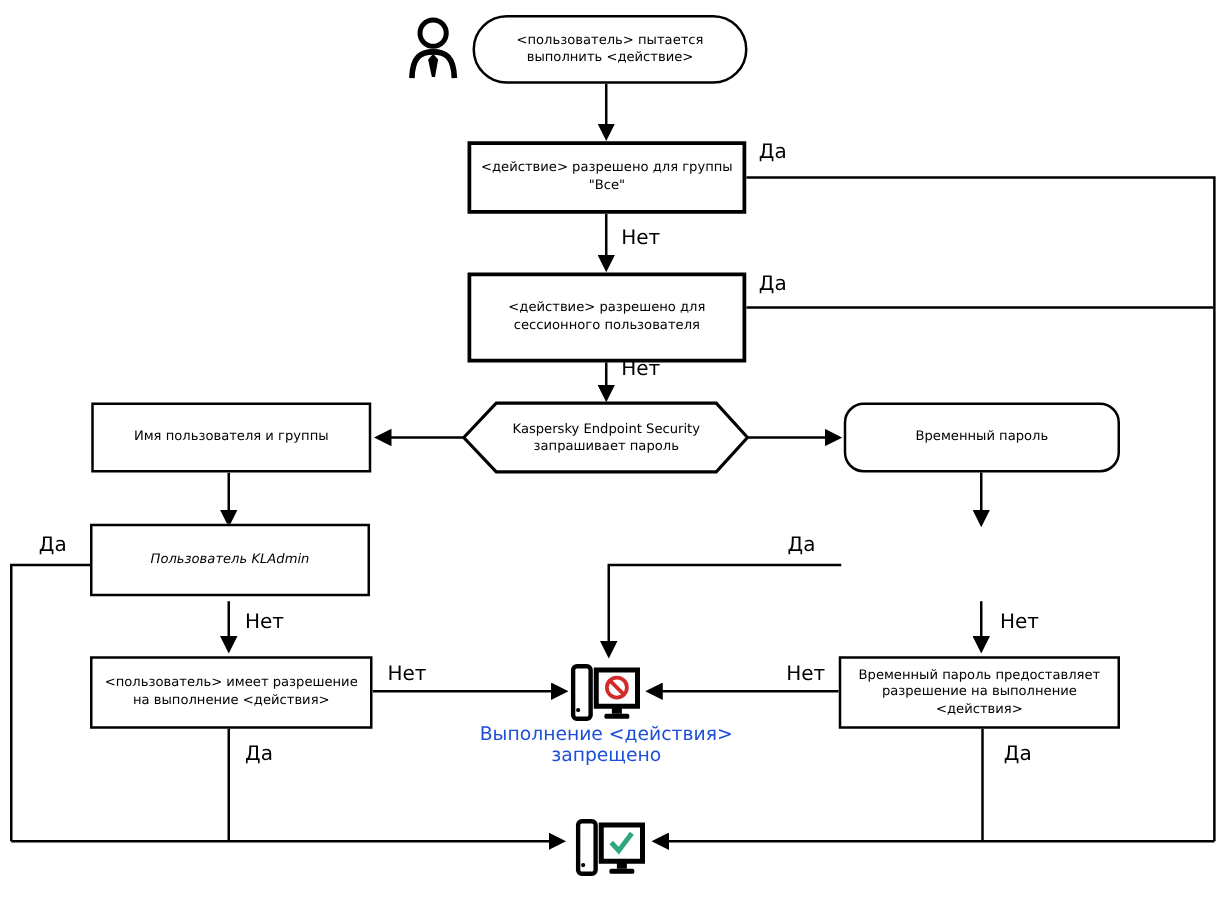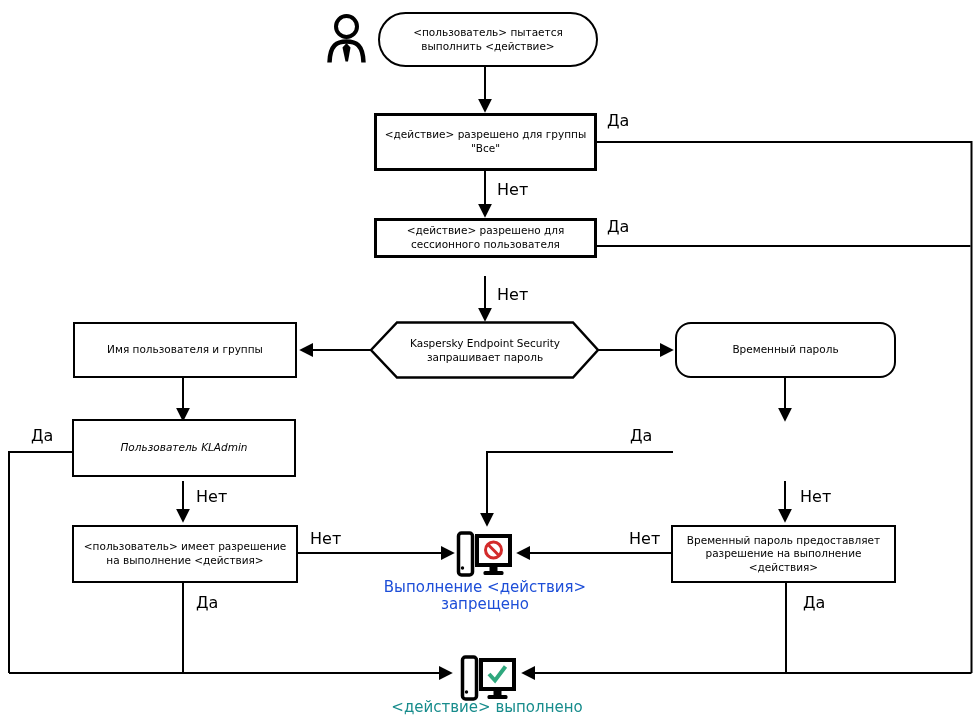--- a/index.html
+++ b/index.html
@@ -82,21 +82,21 @@
       <rect x="493.5" y="689" width="8" height="6" fill="#000"></rect>
       <rect x="487.5" y="695" width="20" height="4" rx="1.5" fill="#000"></rect>
       <polyline points="489,674 495,680.5 505.5,666.5" fill="none" stroke="#2fa87e" stroke-width="4"></polyline>
     </g>
   </svg>
 
   <div class="box pill" style="left:378px;top:12px;width:220px;height:55px;">&lt;пользователь&gt; пытается выполнить &lt;действие&gt;</div>
 
   <div class="box bold-border" style="left:374px;top:113px;width:223px;height:58px;">&lt;действие&gt; разрешено для группы "Все"</div>
 
-  <div class="box bold-border" style="left:374px;top:218px;width:223px;height:40px;">&lt;действие&gt; разрешено для сессионного пользователя</div>
+  <div class="box bold-border" style="left:374px;top:218px;width:223px;height:72px;">&lt;действие&gt; разрешено для сессионного пользователя</div>
 
   <div class="hex-text" style="left:387px;top:323px;width:196px;height:54px;">Kaspersky Endpoint Security запрашивает пароль</div>
 
   <div class="box" style="left:73px;top:322px;width:224px;height:56px;">Имя пользователя и группы</div>
 
   <div class="box" style="left:675px;top:322px;width:221px;height:56px;border-radius:16px;">Временный пароль</div>
 
   <div class="box" style="left:72px;top:419px;width:224px;height:58px;font-style:italic;">Пользователь KLAdmin</div>
 
 
@@ -111,15 +111,14 @@
   <span class="lbl" style="left:31px;top:426px;">Да</span>
   <span class="lbl" style="left:196px;top:487px;">Нет</span>
   <span class="lbl" style="left:630px;top:426px;">Да</span>
   <span class="lbl" style="left:800px;top:487px;">Нет</span>
   <span class="lbl" style="left:310px;top:529px;">Нет</span>
   <span class="lbl" style="left:629px;top:529px;">Нет</span>
   <span class="lbl" style="left:196px;top:593px;">Да</span>
   <span class="lbl" style="left:803px;top:593px;">Да</span>
 
   <div class="caption denied" style="left:375px;top:579px;width:220px;">Выполнение &lt;действия&gt; запрещено</div>
-  <div class="caption done" style="left:377px;top:699px;width:220px;">&lt;действие&gt; выполнено</div>
 
 </div>
 
 </body></html>

